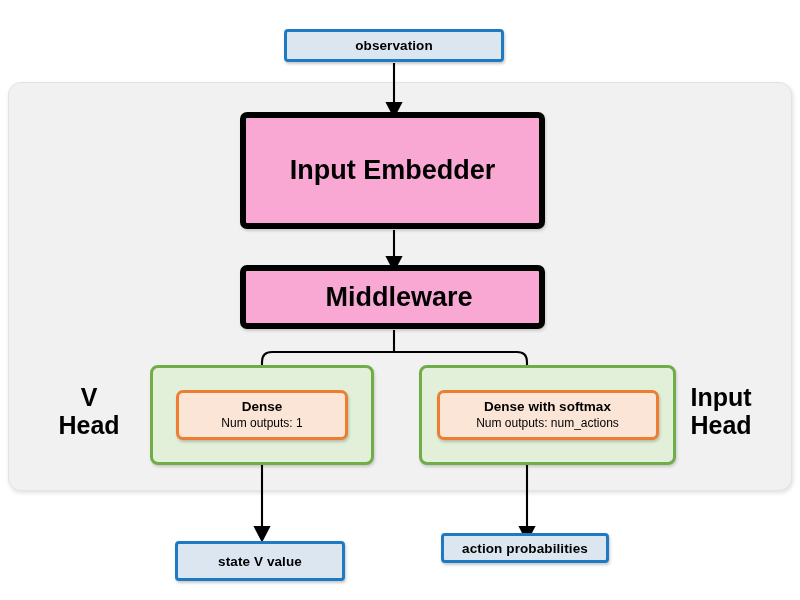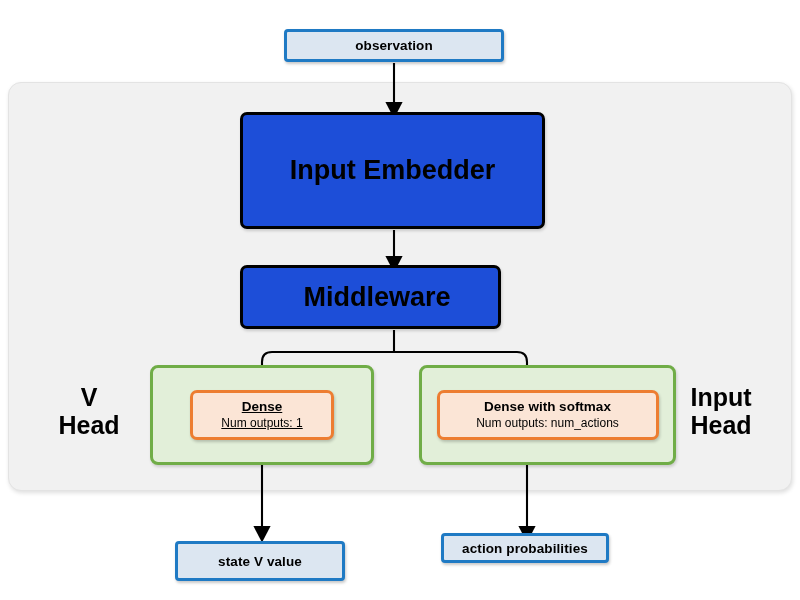--- a/index.html
+++ b/index.html
@@ -42,22 +42,22 @@
     position: absolute;
     background: #f1f1f1;
     border: 1px solid #e3e3e3;
     border-radius: 13px;
     box-shadow: 1px 2px 4px rgba(0,0,0,0.13);
     box-sizing: border-box;
   }
 
   
   .green-box {
-    background: #1d4ed8;
-    border: 3px solid #000000;
+    background: #f9a8d4;
+    border: 6px solid #000000;
     border-radius: 7px;
     box-shadow: 1px 2px 3px rgba(0,0,0,0.16);
   }
   .green-box.big-label {
     font-size: 27px;
     font-weight: bold;
   }
 
   
   .head-container {
@@ -137,26 +137,26 @@
   </svg>
 
   <div class="node io-box" style="left:284px; top:29px; width:220px; height:33px;">
     <span>observation</span>
   </div>
 
   <div class="node green-box big-label" style="left:240px; top:112px; width:305px; height:117px;">
     <span>Input Embedder</span>
   </div>
 
-  <div class="node green-box big-label" style="left:240px; top:265px; width:261px; height:64px;padding-left:13px;">
+  <div class="node green-box big-label" style="left:240px; top:265px; width:305px; height:64px;padding-left:13px;">
     <span>Middleware</span>
   </div>
 
   <div class="node head-container" style="left:150px; top:365px; width:224px; height:100px;">
-    <div class="node orange-box" style="position:relative; left:0; top:0; width:144px; height:50px;text-decoration:underline;">
+    <div class="node orange-box" style="position:relative; left:0; top:0; width:172px; height:50px;">
       <span class="orange-title">Dense</span>
       <span class="orange-sub">Num outputs: 1</span>
     </div>
   </div>
 
   <div class="node head-container" style="left:419px; top:365px; width:257px; height:100px;">
     <div class="node orange-box" style="position:relative; left:0; top:0; width:222px; height:50px;">
       <span class="orange-title">Dense with softmax</span>
       <span class="orange-sub">Num outputs: num_actions</span>
     </div>

